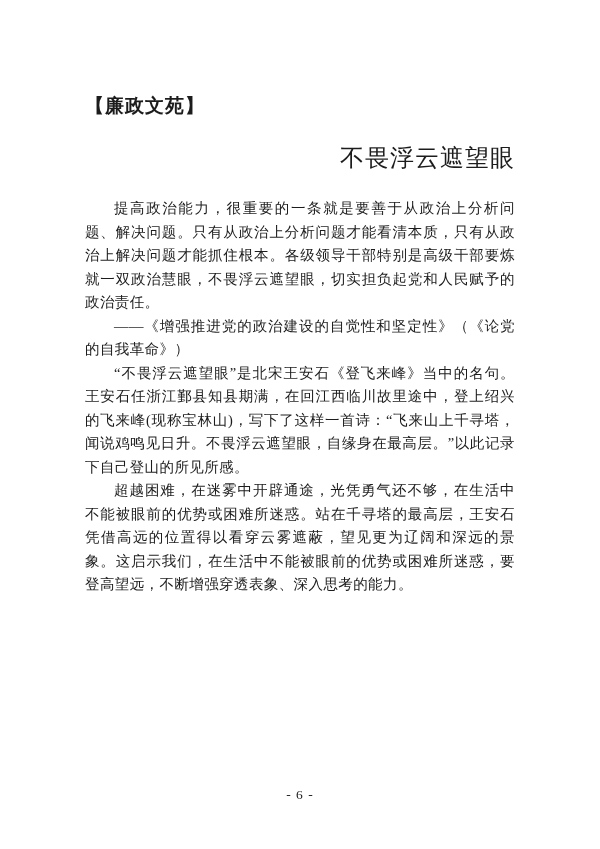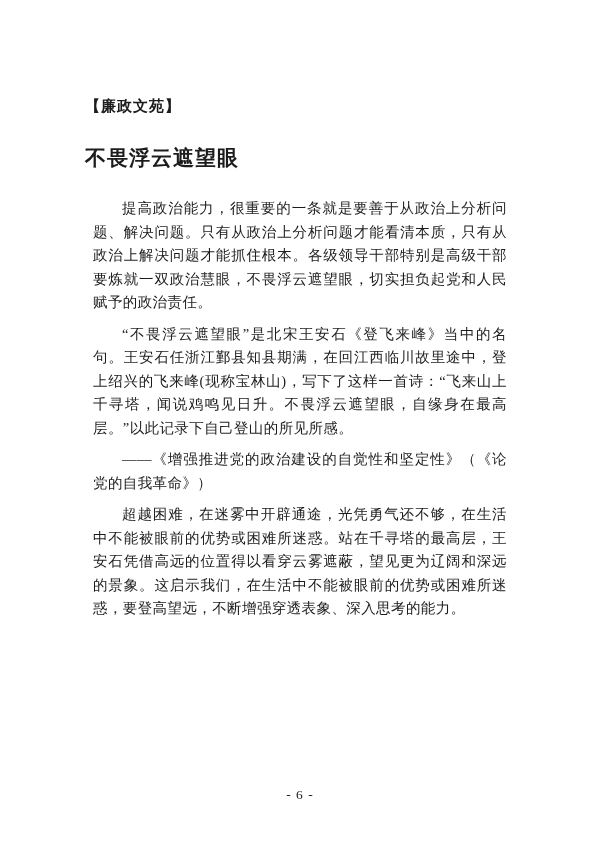--- a/index.html
+++ b/index.html
@@ -16,39 +16,39 @@
   }
   .page {
     position: relative;
     width: 600px;
     height: 849px;
     box-sizing: border-box;
     padding: 97px 85px 0 85px;
     background: #ffffff;
   }
   .section-header {
-    font-size: 15px;
+    font-size: 19px;
     line-height: 18px;
     font-weight: 600;
     letter-spacing: 1px;
     text-align: left;
   }
   .doc-title {
     margin: 30px 0 0 0;
-    font-size: 21px;
+    font-size: 24px;
     line-height: 26px;
-    font-weight: 700;
-    text-align: left;
+    font-weight: 400;
+    text-align: right;
     letter-spacing: 1px;
   }
   .doc-body {
     margin-top: 26px;
   }
   .para {
-    margin: 8px;
+    margin: 0;
     font-size: 14.5px;
     line-height: 23.5px;
     text-align: justify;
     text-justify: inter-ideograph;
     text-indent: 2em;
     letter-spacing: 0.4px;
     word-break: break-all;
   }
   .page-footer {
     position: absolute;
@@ -65,20 +65,20 @@
 <body>
 
 <div class="page">
 
   <div class="section-header">【廉政文苑】</div>
 
   <h1 class="doc-title">不畏浮云遮望眼</h1>
 
   <div class="doc-body">
     <p class="para">提高政治能力，很重要的一条就是要善于从政治上分析问题、解决问题。只有从政治上分析问题才能看清本质，只有从政治上解决问题才能抓住根本。各级领导干部特别是高级干部要炼就一双政治慧眼，不畏浮云遮望眼，切实担负起党和人民赋予的政治责任。</p>
+    <p class="para">——《增强推进党的政治建设的自觉性和坚定性》（《论党的自我革命》）</p>
     <p class="para">“不畏浮云遮望眼”是北宋王安石《登飞来峰》当中的名句。王安石任浙江鄞县知县期满，在回江西临川故里途中，登上绍兴的飞来峰(现称宝林山)，写下了这样一首诗：“飞来山上千寻塔，闻说鸡鸣见日升。不畏浮云遮望眼，自缘身在最高层。”以此记录下自己登山的所见所感。</p>
-    <p class="para">——《增强推进党的政治建设的自觉性和坚定性》（《论党的自我革命》）</p>
     <p class="para">超越困难，在迷雾中开辟通途，光凭勇气还不够，在生活中不能被眼前的优势或困难所迷惑。站在千寻塔的最高层，王安石凭借高远的位置得以看穿云雾遮蔽，望见更为辽阔和深远的景象。这启示我们，在生活中不能被眼前的优势或困难所迷惑，要登高望远，不断增强穿透表象、深入思考的能力。</p>
   </div>
 
   <div class="page-footer">- 6 -</div>
 
 </div>
 
 </body></html>

